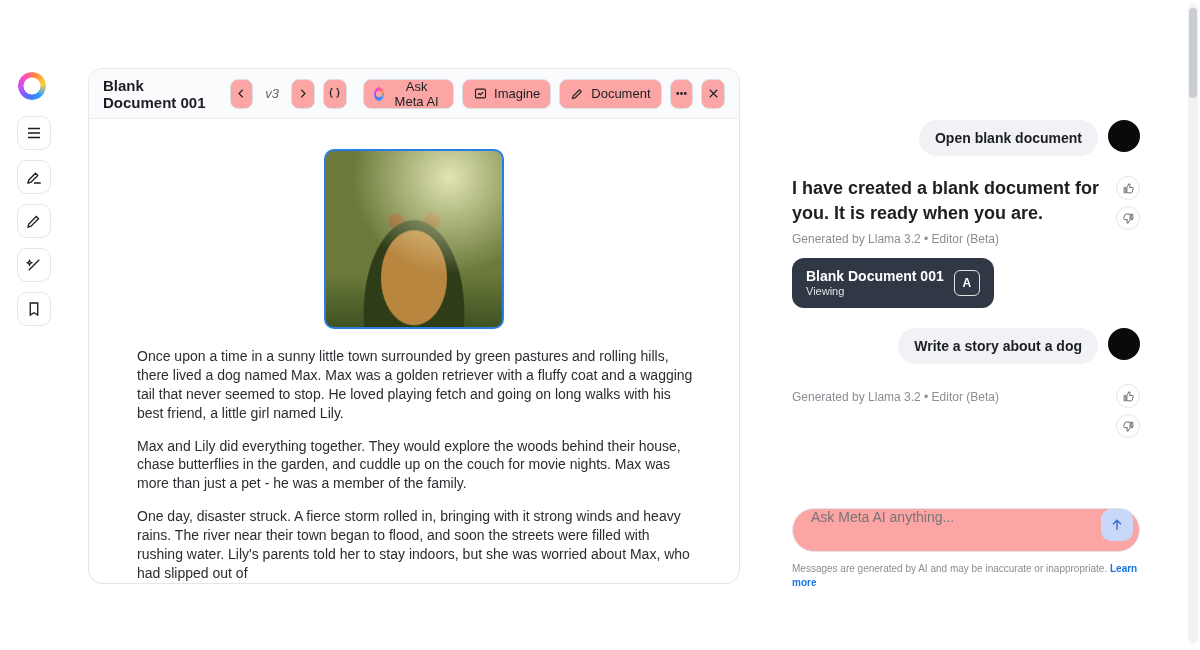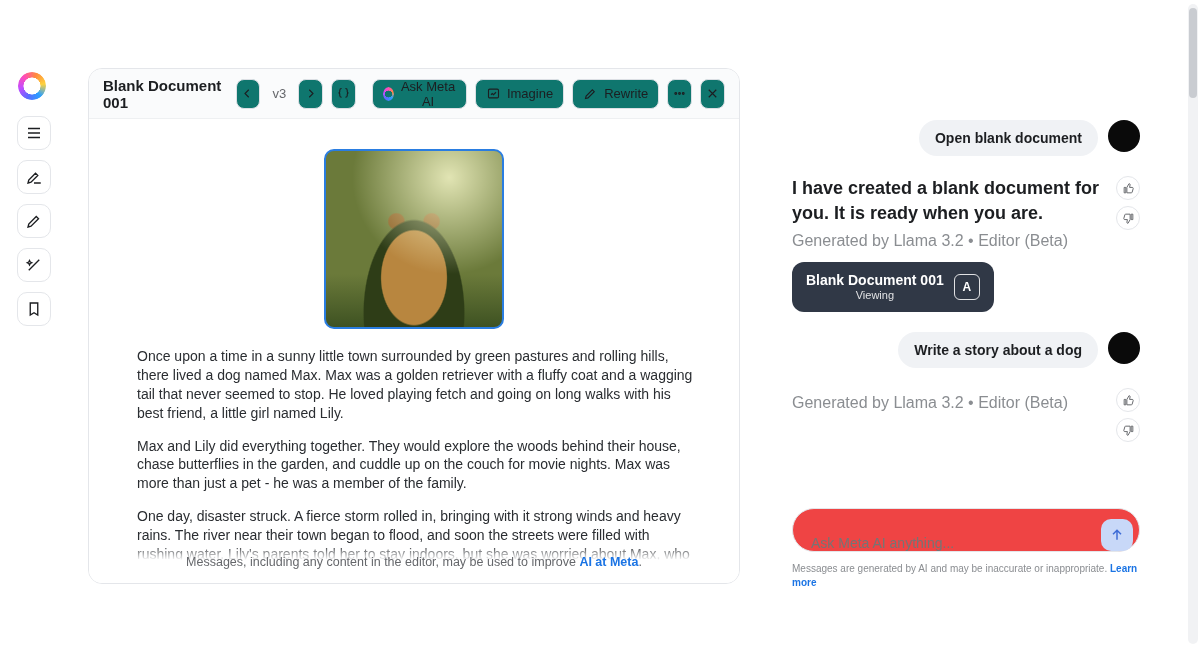--- a/index.html
+++ b/index.html
@@ -67,36 +67,36 @@
   .doc-title {
     font-weight: 700;
     font-size: 15px;
     color: #1c1e21;
     margin-right: 4px;
   }
   .pill-btn {
     height: 30px;
     border: 1px solid #dcdfe4;
     border-radius: 8px;
-    background: #0f766e;
+    background: #fca5a5;
     padding: 0 10px;
     display: inline-flex;
     align-items: center;
     gap: 6px;
     font-size: 13px;
     color: #1c1e21;
     cursor: pointer;
   }
   .icon-btn {
     width: 30px; padding: 0;
     justify-content: center;
   }
   .pill-btn svg { width: 15px; height: 15px; stroke: #1c1e21; fill: none; stroke-width: 1.8; }
   .spacer { flex: 1; }
-  .ver { font-size: 13px; color: #65676b; padding: 0 4px; }
+  .ver { font-size: 13px; color: #65676b; padding: 0 4px; font-style: italic; }
   .ai-dot {
     width: 14px; height: 14px; border-radius: 50%;
     background: conic-gradient(from 140deg, #2aa0ff, #5a6bff, #c24dff, #ff4db8, #ff8a3d, #2aa0ff);
     -webkit-mask: radial-gradient(circle, transparent 38%, #000 40%);
             mask: radial-gradient(circle, transparent 38%, #000 40%);
   }
 
   .doc-body {
     flex: 1;
     overflow: hidden;
@@ -173,21 +173,21 @@
     font-weight: 600;
     color: #1c1e21;
   }
   .avatar {
     width: 32px; height: 32px; border-radius: 50%;
     background: #0a0a0a;
     flex: none;
   }
   .ai-block { width: 100%; }
   .ai-text { font-size: 18px; font-weight: 600; color: #1c1e21; line-height: 1.4; padding-right: 30px; }
-  .ai-meta { font-size: 16px; color: #8a8d91; margin-top: 6px; }
+  .ai-meta { font-size: 12px; color: #8a8d91; margin-top: 6px; }
   .ai-actions {
     position: absolute; right: 0;
     display: flex; flex-direction: column; gap: 6px;
   }
   .react-btn {
     width: 24px; height: 24px;
     border: 1px solid #e4e6ea;
     border-radius: 50%;
     display:flex; align-items:center; justify-content:center;
     background:#fff; cursor:pointer;
@@ -199,37 +199,37 @@
     margin-top: 12px;
     display: inline-flex;
     align-items: center;
     gap: 10px;
     background: #303846;
     color: #fff;
     border-radius: 12px;
     padding: 10px 14px;
   }
   .doc-chip .chip-title { font-size: 14px; font-weight: 700; }
-  .doc-chip .chip-sub { font-size: 11px; opacity: .85; text-align: center; }
+  .doc-chip .chip-sub { font-size: 11px; opacity: .85; }
   .doc-chip .chip-left { display:flex; flex-direction:column; line-height:1.2; }
   .doc-chip .chip-icon {
     width: 26px; height:26px; border:1.5px solid rgba(255,255,255,.85);
     border-radius:6px; display:flex; align-items:center; justify-content:center;
     font-size:12px; font-weight:700;
   }
 
   .input-bar {
     margin-top: auto;
     height: 44px;
     border: 1px solid #e4e6ea;
     border-radius: 22px;
     display: flex;
-    align-items: flex-end;
+    align-items: flex-start;
     padding: 0 6px 0 18px;
-    background: #ef4444;
+    background: #fca5a5;
   }
   .input-bar input {
     flex:1; border:none; outline:none; font-size:14px; color:#1c1e21;
     background: transparent;
   }
   .send-btn {
     width: 32px; height:32px; border-radius:10px;
     background:#c8d8f8;
     display:flex; align-items:center; justify-content:center;
     cursor:pointer; border:none;
@@ -323,21 +323,21 @@
       <svg viewBox="0 0 24 24">
           <rect x="4" y="5" width="16" height="14" rx="2"></rect>
           <path d="M8 14l2-2 2 2 4-4"></path>
         </svg>
       <span>Imagine</span>
     </button>
     <button class="pill-btn">
       <svg viewBox="0 0 24 24">
           <path d="M4 20l4-1 10-10-3-3L5 16l-1 4z"></path>
         </svg>
-      <span>Rewrite</span>
+      <span>Document</span>
     </button>
     <button class="pill-btn icon-btn">
       <svg viewBox="0 0 24 24">
           <circle cx="6" cy="12" r="1.4"></circle>
           <circle cx="12" cy="12" r="1.4"></circle>
           <circle cx="18" cy="12" r="1.4"></circle>
         </svg>
     </button>
     <button class="pill-btn icon-btn">
       <svg viewBox="0 0 24 24">
@@ -347,24 +347,20 @@
   </div>
 
   <div class="doc-body">
     <div class="doc-content">
       <div class="embedded-image" title="golden-retriever-in-meadow"></div>
       <div class="story">
         <p>Once upon a time in a sunny little town surrounded by green pastures and rolling hills, there lived a dog named Max. Max was a golden retriever with a fluffy coat and a wagging tail that never seemed to stop. He loved playing fetch and going on long walks with his best friend, a little girl named Lily.</p>
         <p>Max and Lily did everything together. They would explore the woods behind their house, chase butterflies in the garden, and cuddle up on the couch for movie nights. Max was more than just a pet - he was a member of the family.</p>
         <p>One day, disaster struck. A fierce storm rolled in, bringing with it strong winds and heavy rains. The river near their town began to flood, and soon the streets were filled with rushing water. Lily's parents told her to stay indoors, but she was worried about Max, who had slipped out of</p>
       </div>
-    </div>
-    <div class="doc-footer">
-      <span>Messages, including any content in the editor, may be used to improve </span>
-      <a href="#">AI at Meta</a><span>.</span>
     </div>
   </div>
 </div>
 
 <div class="chat">
 
   <div class="msg-row user">
     <div class="user-bubble">Open blank document</div>
     <div class="avatar"></div>
   </div>

